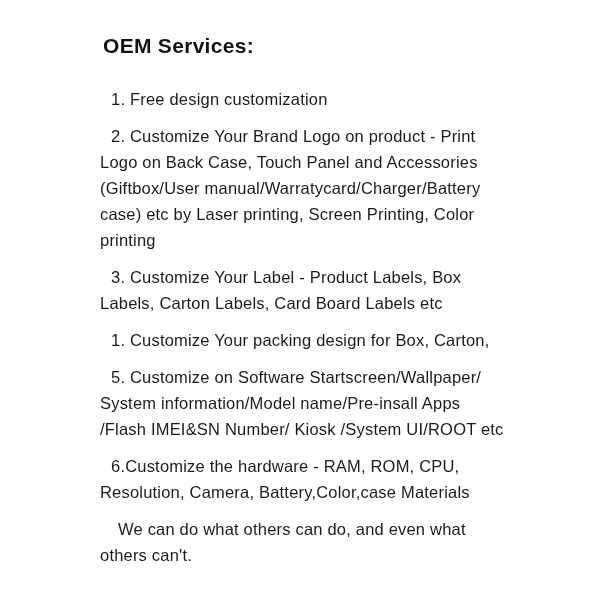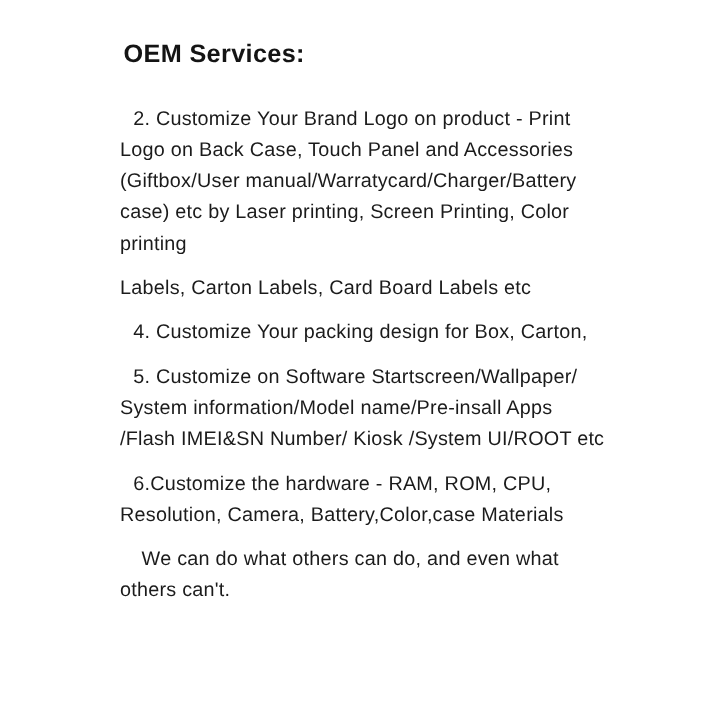--- a/index.html
+++ b/index.html
@@ -46,35 +46,39 @@
     padding-left: 18px;
   }
 </style>
 </head>
 <body>
 
 <div class="doc">
 
   <h1 class="title">OEM Services:</h1>
 
+  <div class="para">
+    <div class="line first-line">1. Free design customization</div>
+  </div>
 
   <div class="para">
     <div class="line first-line">2. Customize Your Brand Logo on product - Print</div>
     <div class="line">Logo on Back Case, Touch Panel and Accessories</div>
     <div class="line">(Giftbox/User manual/Warratycard/Charger/Battery</div>
     <div class="line">case) etc by Laser printing, Screen Printing, Color</div>
     <div class="line">printing</div>
   </div>
 
   <div class="para">
+    <div class="line first-line">3. Customize Your Label - Product Labels, Box</div>
     <div class="line">Labels, Carton Labels, Card Board Labels etc</div>
   </div>
 
   <div class="para">
-    <div class="line first-line">4. Customize Your packing design for Box, Carton,</div>
+    <div class="line first-line">1. Customize Your packing design for Box, Carton,</div>
   </div>
 
   <div class="para">
     <div class="line first-line">5. Customize on Software Startscreen/Wallpaper/</div>
     <div class="line">System information/Model name/Pre-insall Apps</div>
     <div class="line">/Flash IMEI&amp;SN Number/ Kiosk /System UI/ROOT etc</div>
   </div>
 
   <div class="para">
     <div class="line first-line">6.Customize the hardware - RAM, ROM, CPU,</div>

